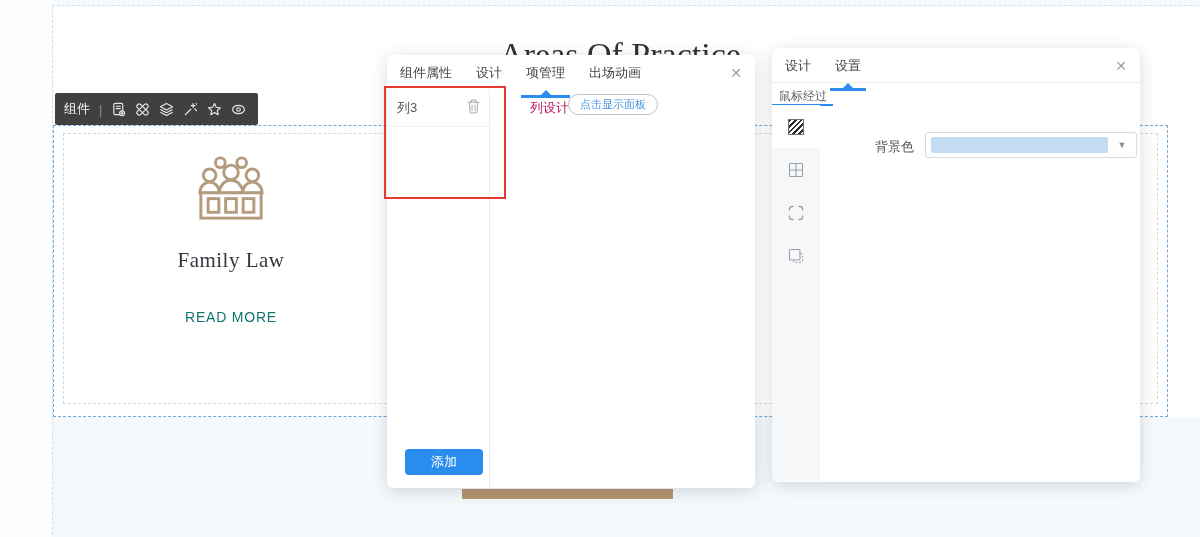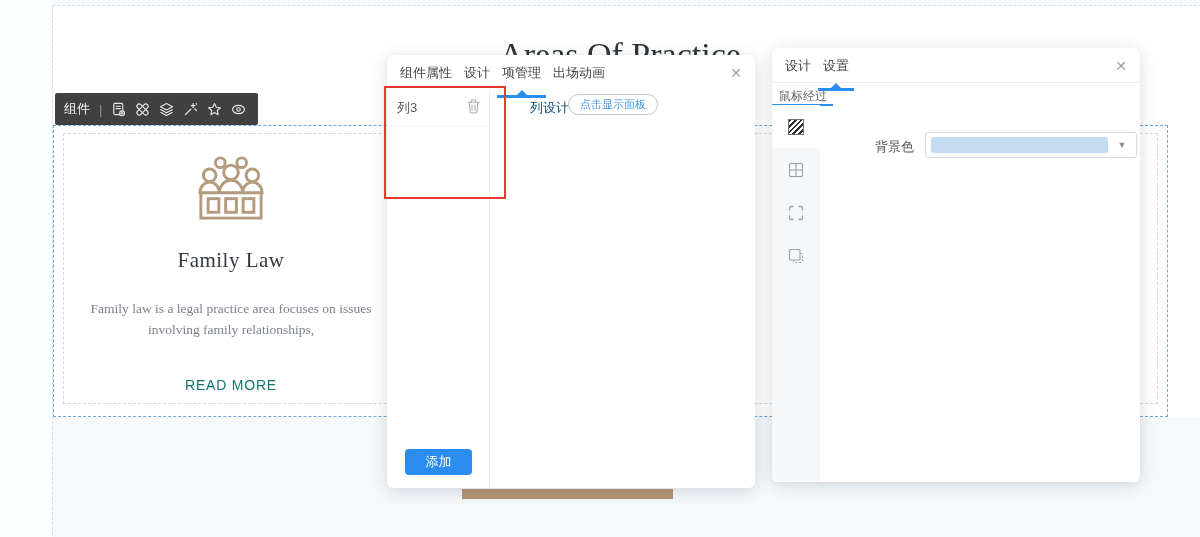--- a/index.html
+++ b/index.html
@@ -32,36 +32,36 @@
   .card .fam-icon { margin-top:19px; }
   .card .card-title { margin-top:22px; font-family:"Liberation Serif","DejaVu Serif",serif; font-size:21px; color:#33393f; letter-spacing:0.5px; }
   .card .card-desc { margin-top:26px; width:290px; font-family:"Liberation Serif","DejaVu Serif",serif; font-size:13.5px; line-height:1.55; color:#7d838c; }
   .card .card-more { margin-top:36px; font-size:14px; color:#0f766e; letter-spacing:0.8px; }
 
   
   .panel { position:absolute; background:#fff; border-radius:6px; box-shadow:0 3px 16px rgba(40,50,60,.18); z-index:5; }
   .dlg { left:387px; top:55px; width:368px; height:433px; }
   .sp  { left:772px; top:48px; width:368px; height:434px; }
 
-  .tabbar { position:absolute; top:0; left:0; right:0; height:35px; display:flex; gap:12px; padding:9px 16px 0 13px; }
+  .tabbar { position:absolute; top:0; left:0; right:0; height:35px; display:flex; gap:24px; padding:9px 16px 0 13px; }
   .tab { position:relative; font-size:13px; color:#454545; cursor:default; }
   .tab.active::after { content:""; position:absolute; left:-5px; right:-5px; bottom:-8px; height:3px; background:#2b8df0; }
   .tab.active::before { content:""; position:absolute; left:50%; margin-left:-5px; bottom:-5px; width:0; height:0;
     border-left:5px solid transparent; border-right:5px solid transparent; border-bottom:5px solid #2b8df0; }
   .close-x { position:absolute; top:11px; right:13px; font-size:14px; color:#9aa0a4; line-height:1; }
 
   
   .dlg-list { position:absolute; left:0; top:35px; bottom:0; width:103px; border-right:1px solid #ededed; }
   .dlg-row { height:37px; display:flex; align-items:center; justify-content:space-between; padding:0 9px 0 10px; border-bottom:1px solid #f1f1f1; }
   .dlg-row .row-label { font-size:13px; color:#555; }
   .dlg-row.selected .row-label { color:#52b153; }
-  .col-design { position:absolute; left:143px; top:44px; font-size:13px; color:#0c4a6e; }
+  .col-design { position:absolute; left:143px; top:44px; font-size:13px; color:#be185d; }
   .pill-btn { position:absolute; left:181px; top:39px; width:90px; height:21px; border:1px solid #b9c4cd; border-radius:11px;
     font-size:11px; color:#4596e0; text-align:center; line-height:19px; background:#fff; }
-  .add-btn { position:absolute; left:18px; top:394px; width:67px; height:26px; background:#2a8cec; border:none; border-radius:4px;
+  .add-btn { position:absolute; left:18px; top:394px; width:78px; height:26px; background:#2a8cec; border:none; border-radius:4px;
     color:#fff; font-size:13px; text-align:center; line-height:26px; }
 
   .red-box { position:absolute; left:384px; top:86px; width:122px; height:113px; border:2px solid #e8392e; z-index:8; }
 
   
   .sp-sep { position:absolute; left:0; top:34px; right:0; height:1px; background:#ececec; }
   .sp-subtab { position:absolute; left:7px; top:40px; font-size:12px; color:#5a5f64; }
   .sp-subline { position:absolute; left:0; top:56px; width:61px; height:2px; background:#2b8df0; }
   .sp-strip { position:absolute; left:0; top:100px; bottom:1px; width:48px; background:#f6f7f8; border-bottom-left-radius:6px; }
   .sp-cell { position:absolute; left:0; width:48px; height:43px; display:flex; align-items:center; justify-content:center; }
@@ -144,21 +144,20 @@
         <path d="M6 42 a10 11 0 0 1 20 0 z" fill="#fff"></path>
         <path d="M50 42 a10 11 0 0 1 20 0 z" fill="#fff"></path>
         <path d="M26 42 a12 13 0 0 1 24 0 z" fill="#fff"></path>
         <rect x="7" y="42" width="62" height="26" fill="#fff"></rect>
         <rect x="14.5" y="48" width="11" height="14"></rect>
           <rect x="32.5" y="48" width="11" height="14"></rect>
           <rect x="50.5" y="48" width="11" height="14"></rect>
       </svg>
     </span>
     <div class="card-title">Family Law</div>
-    <div class="card-desc">Family law is a legal practice area focuses on issues involving family relationships,</div>
     <div class="card-more">READ MORE</div>
   </div>
 
   <div class="panel dlg">
     <div class="tabbar">
       <span class="tab">组件属性</span>
       <span class="tab">设计</span>
       <span class="tab active">项管理</span>
       <span class="tab">出场动画</span>
     </div>

